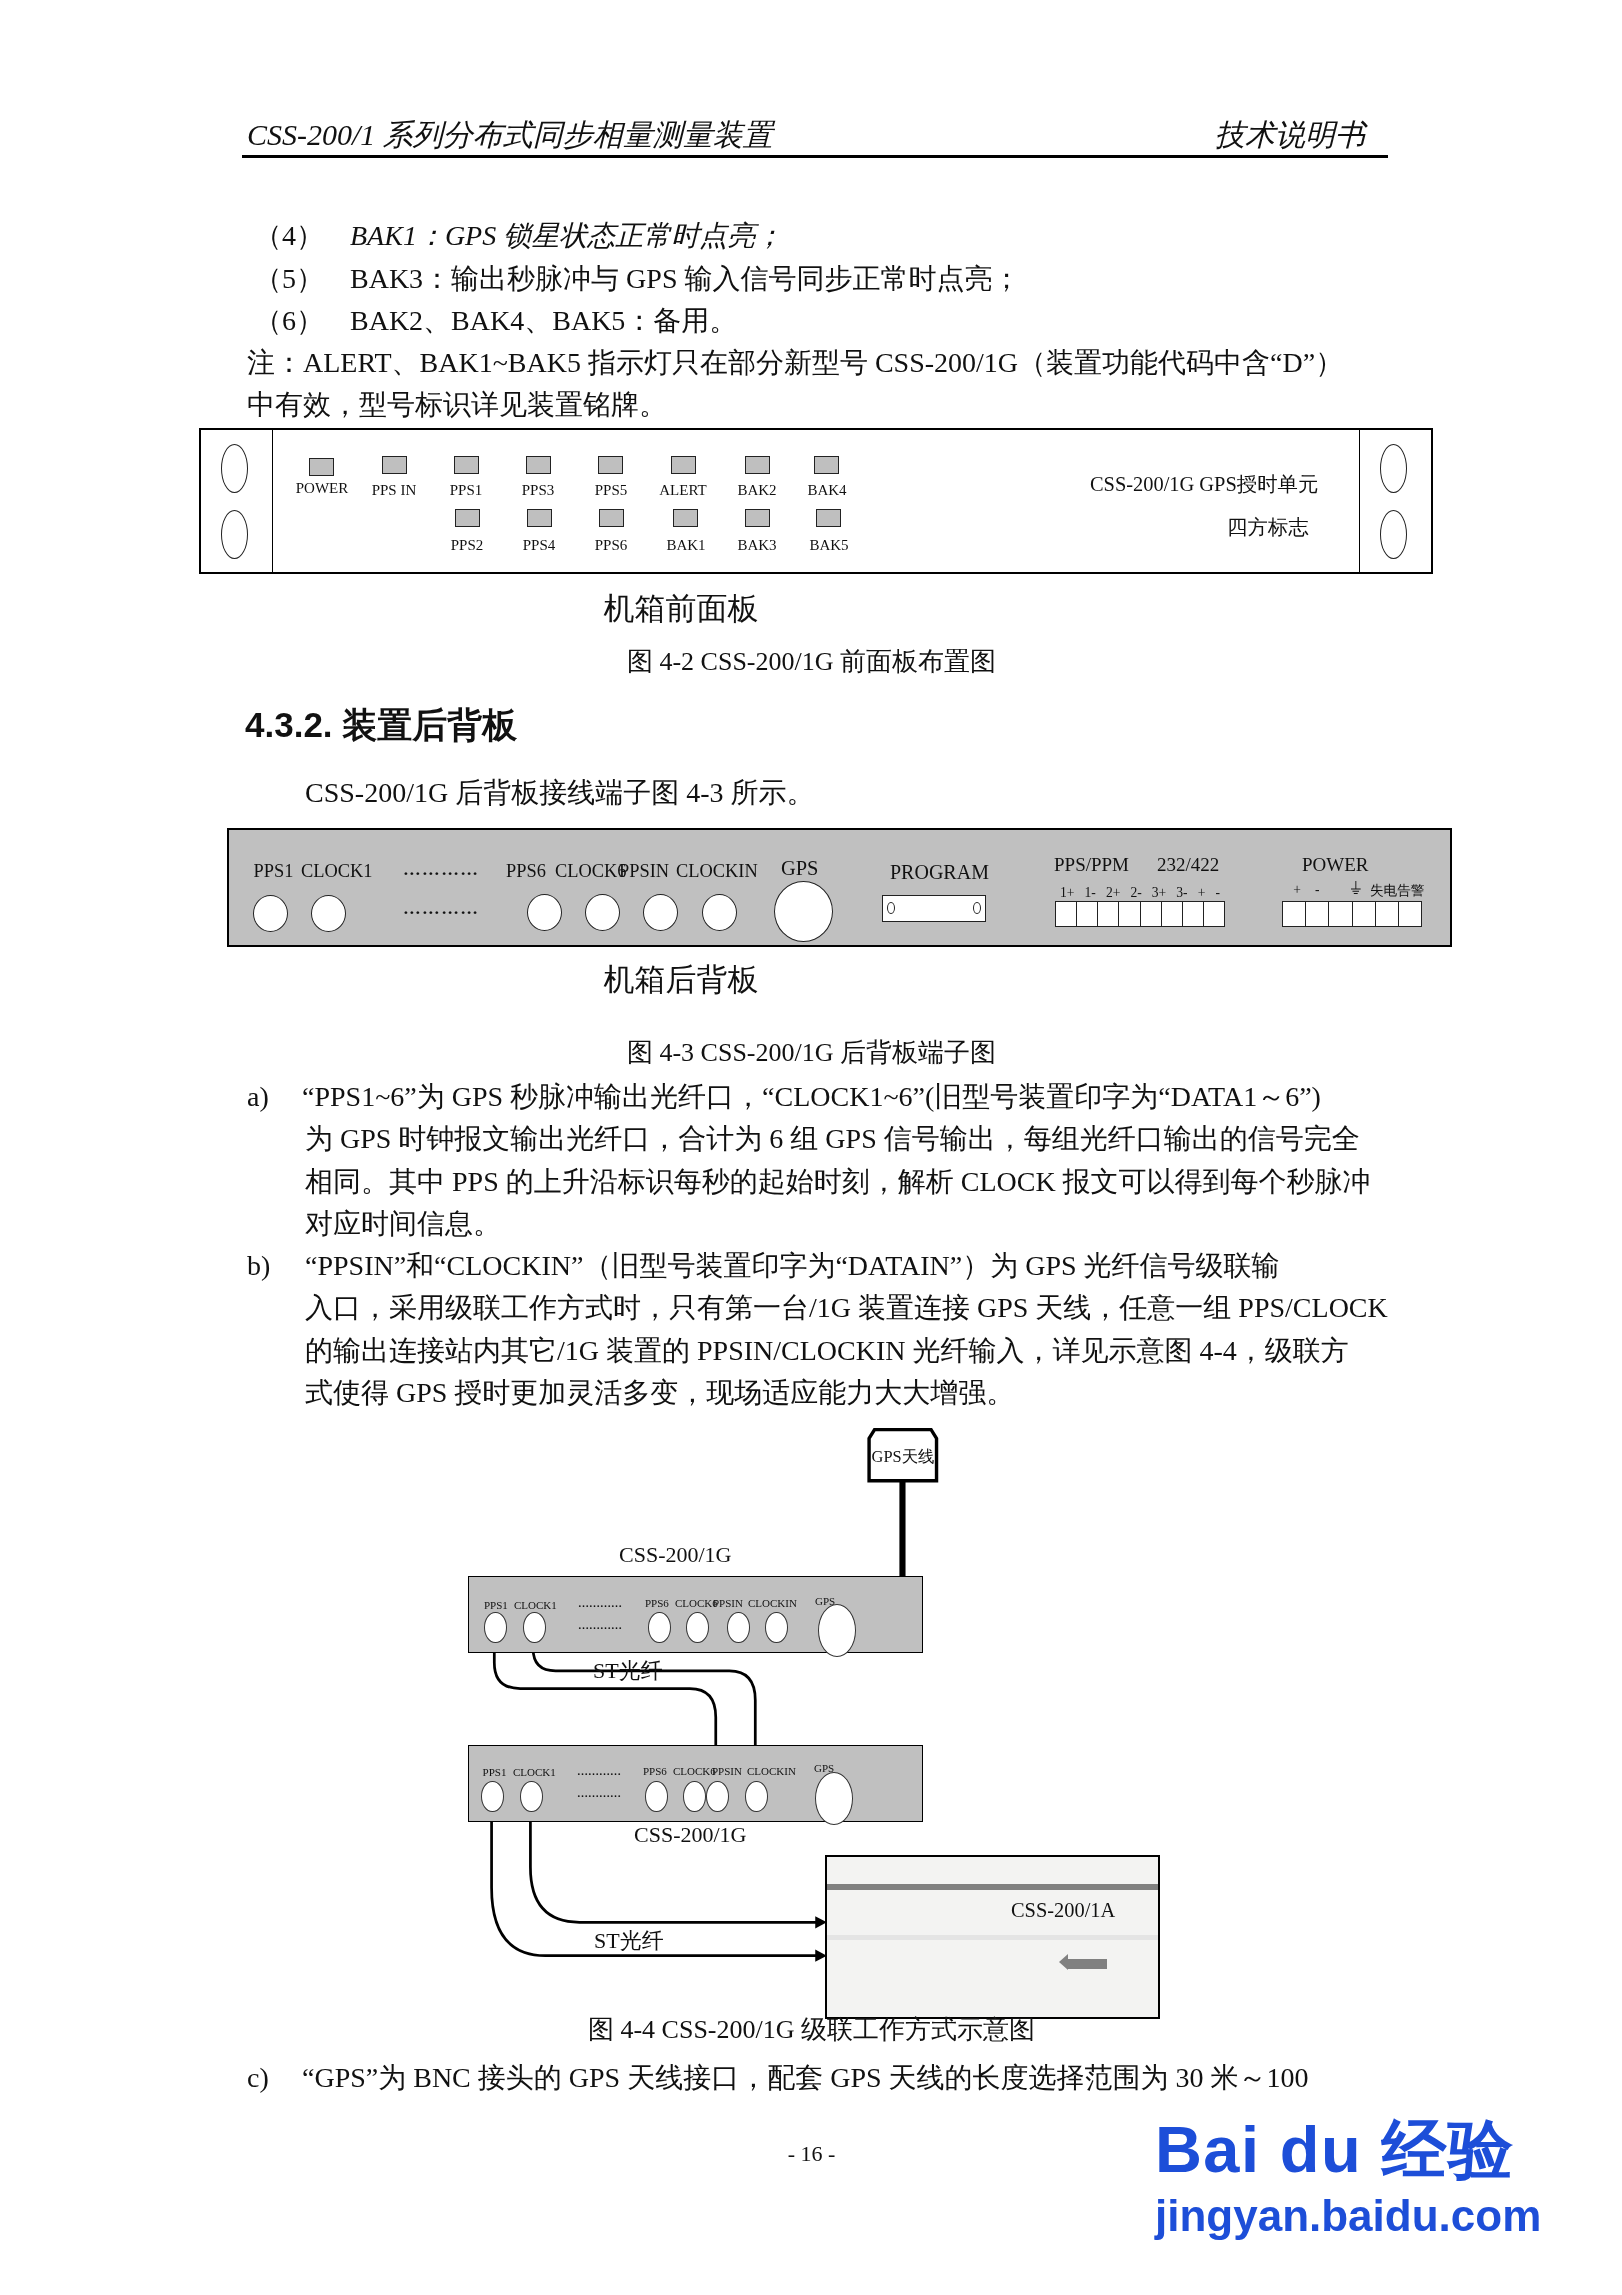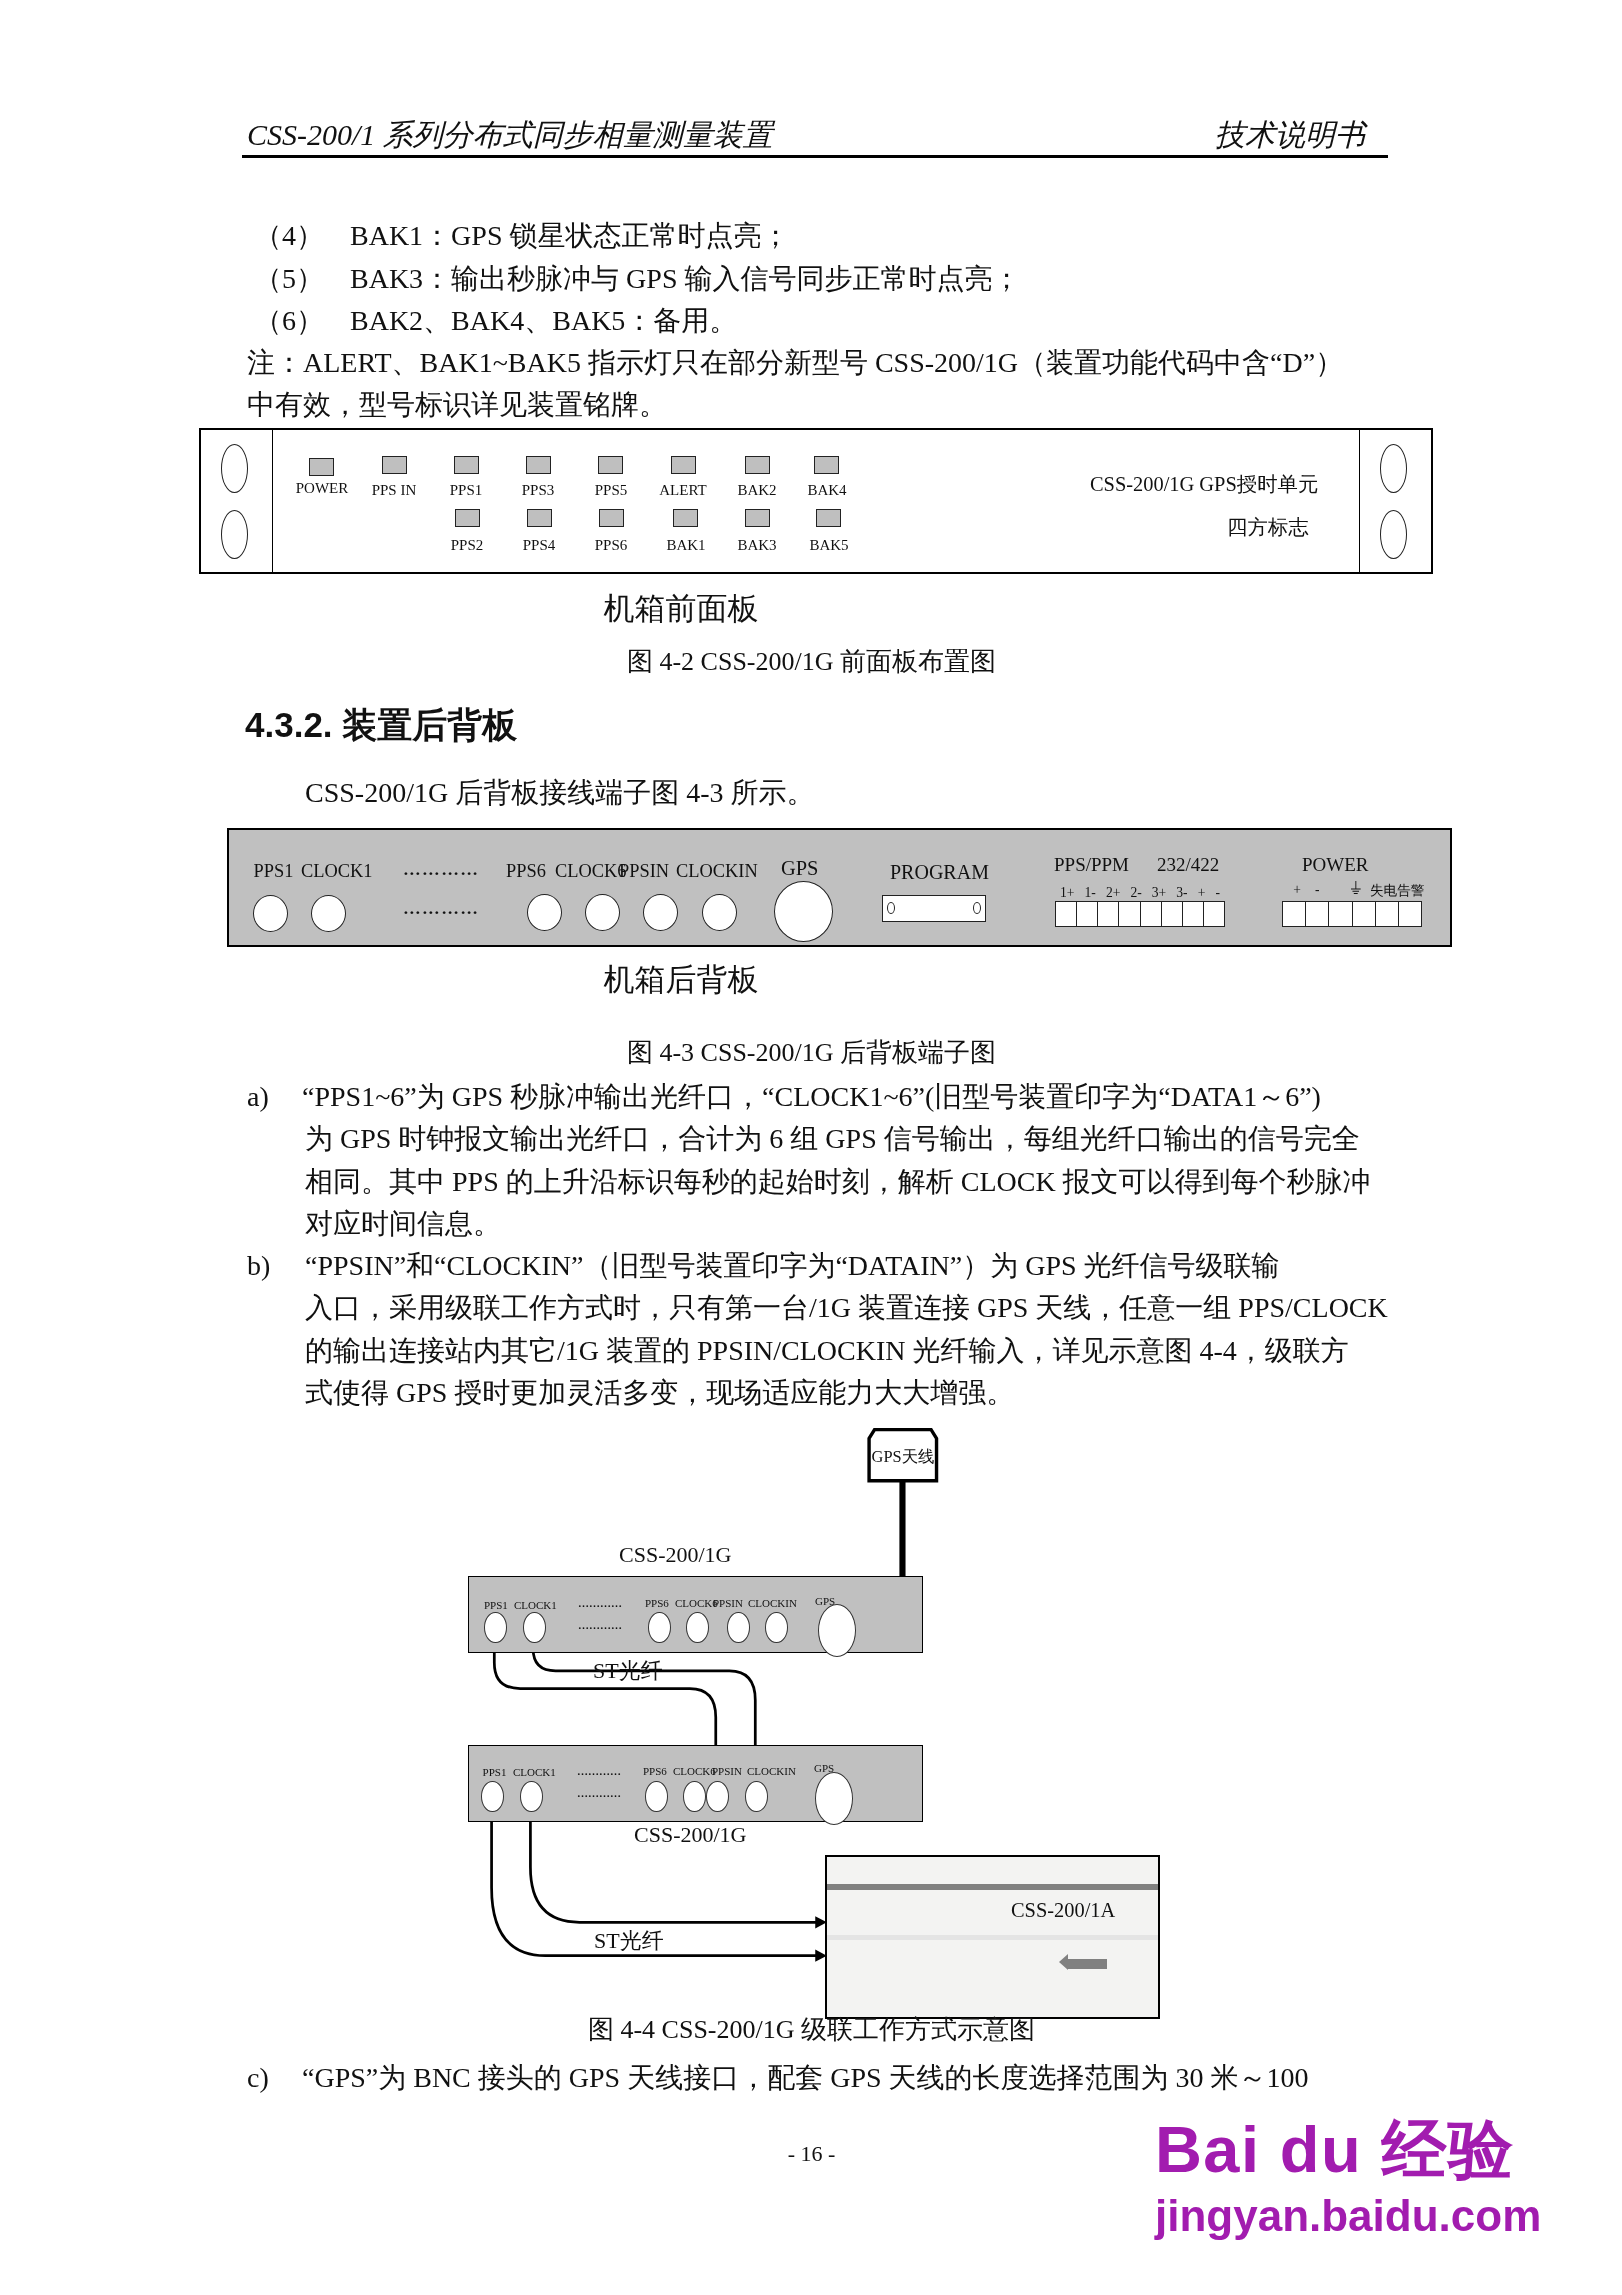--- a/index.html
+++ b/index.html
@@ -32,32 +32,32 @@
   .term div { flex: 1; border-right: 1px solid #222; }
   .term div:last-child { border-right: none; }
 
   
   .dpanel { width: 455px; height: 77px; background: #c0c0c0; border: 1.4px solid #000; box-sizing: border-box; }
   .d-label { font-size: 11px; white-space: nowrap; }
   .d-port { background: #fff; border: 1px solid #333; border-radius: 50%; box-sizing: border-box; width: 22.5px; height: 31px; }
   .d-gps { width: 38px; height: 53px; }
   .unit-title { font-size: 22px; white-space: nowrap; }
   .box1a { left: 825px; top: 1855px; width: 335px; height: 164px; background: #f3f3f2; border: 2.7px double #000; box-sizing: border-box; }
-  .watermark { color: #a21caf; font-family: "Liberation Sans", sans-serif; font-weight: bold; }
+  .watermark { color: #1d4ed8; font-family: "Liberation Sans", sans-serif; font-weight: bold; }
 </style>
 </head>
 <body>
 
 <div class="abs hdr" style="left:247px;">CSS-200/1 系列分布式同步相量测量装置</div>
 <div class="abs hdr" style="left:1215px;">技术说明书</div>
 <div class="abs rule"></div>
 
 <div class="abs body" style="left:254px; top:215px;">
   <span>（4）</span>
-  <span style="margin-left:19px;">BAK1：GPS 锁星状态正常时点亮；</span>
+  <span style="margin-left:19px;font-style:italic;">BAK1：GPS 锁星状态正常时点亮；</span>
 </div>
 <div class="abs body" style="left:254px; top:258px;">
   <span>（5）</span>
   <span style="margin-left:19px;">BAK3：输出秒脉冲与 GPS 输入信号同步正常时点亮；</span>
 </div>
 <div class="abs body" style="left:254px; top:300px;">
   <span>（6）</span>
   <span style="margin-left:19px;">BAK2、BAK4、BAK5：备用。</span>
 </div>
 <div class="abs body" style="left:247px; top:342px;">注：ALERT、BAK1~BAK5 指示灯只在部分新型号 CSS-200/1G（装置功能代码中含“D”）</div>

